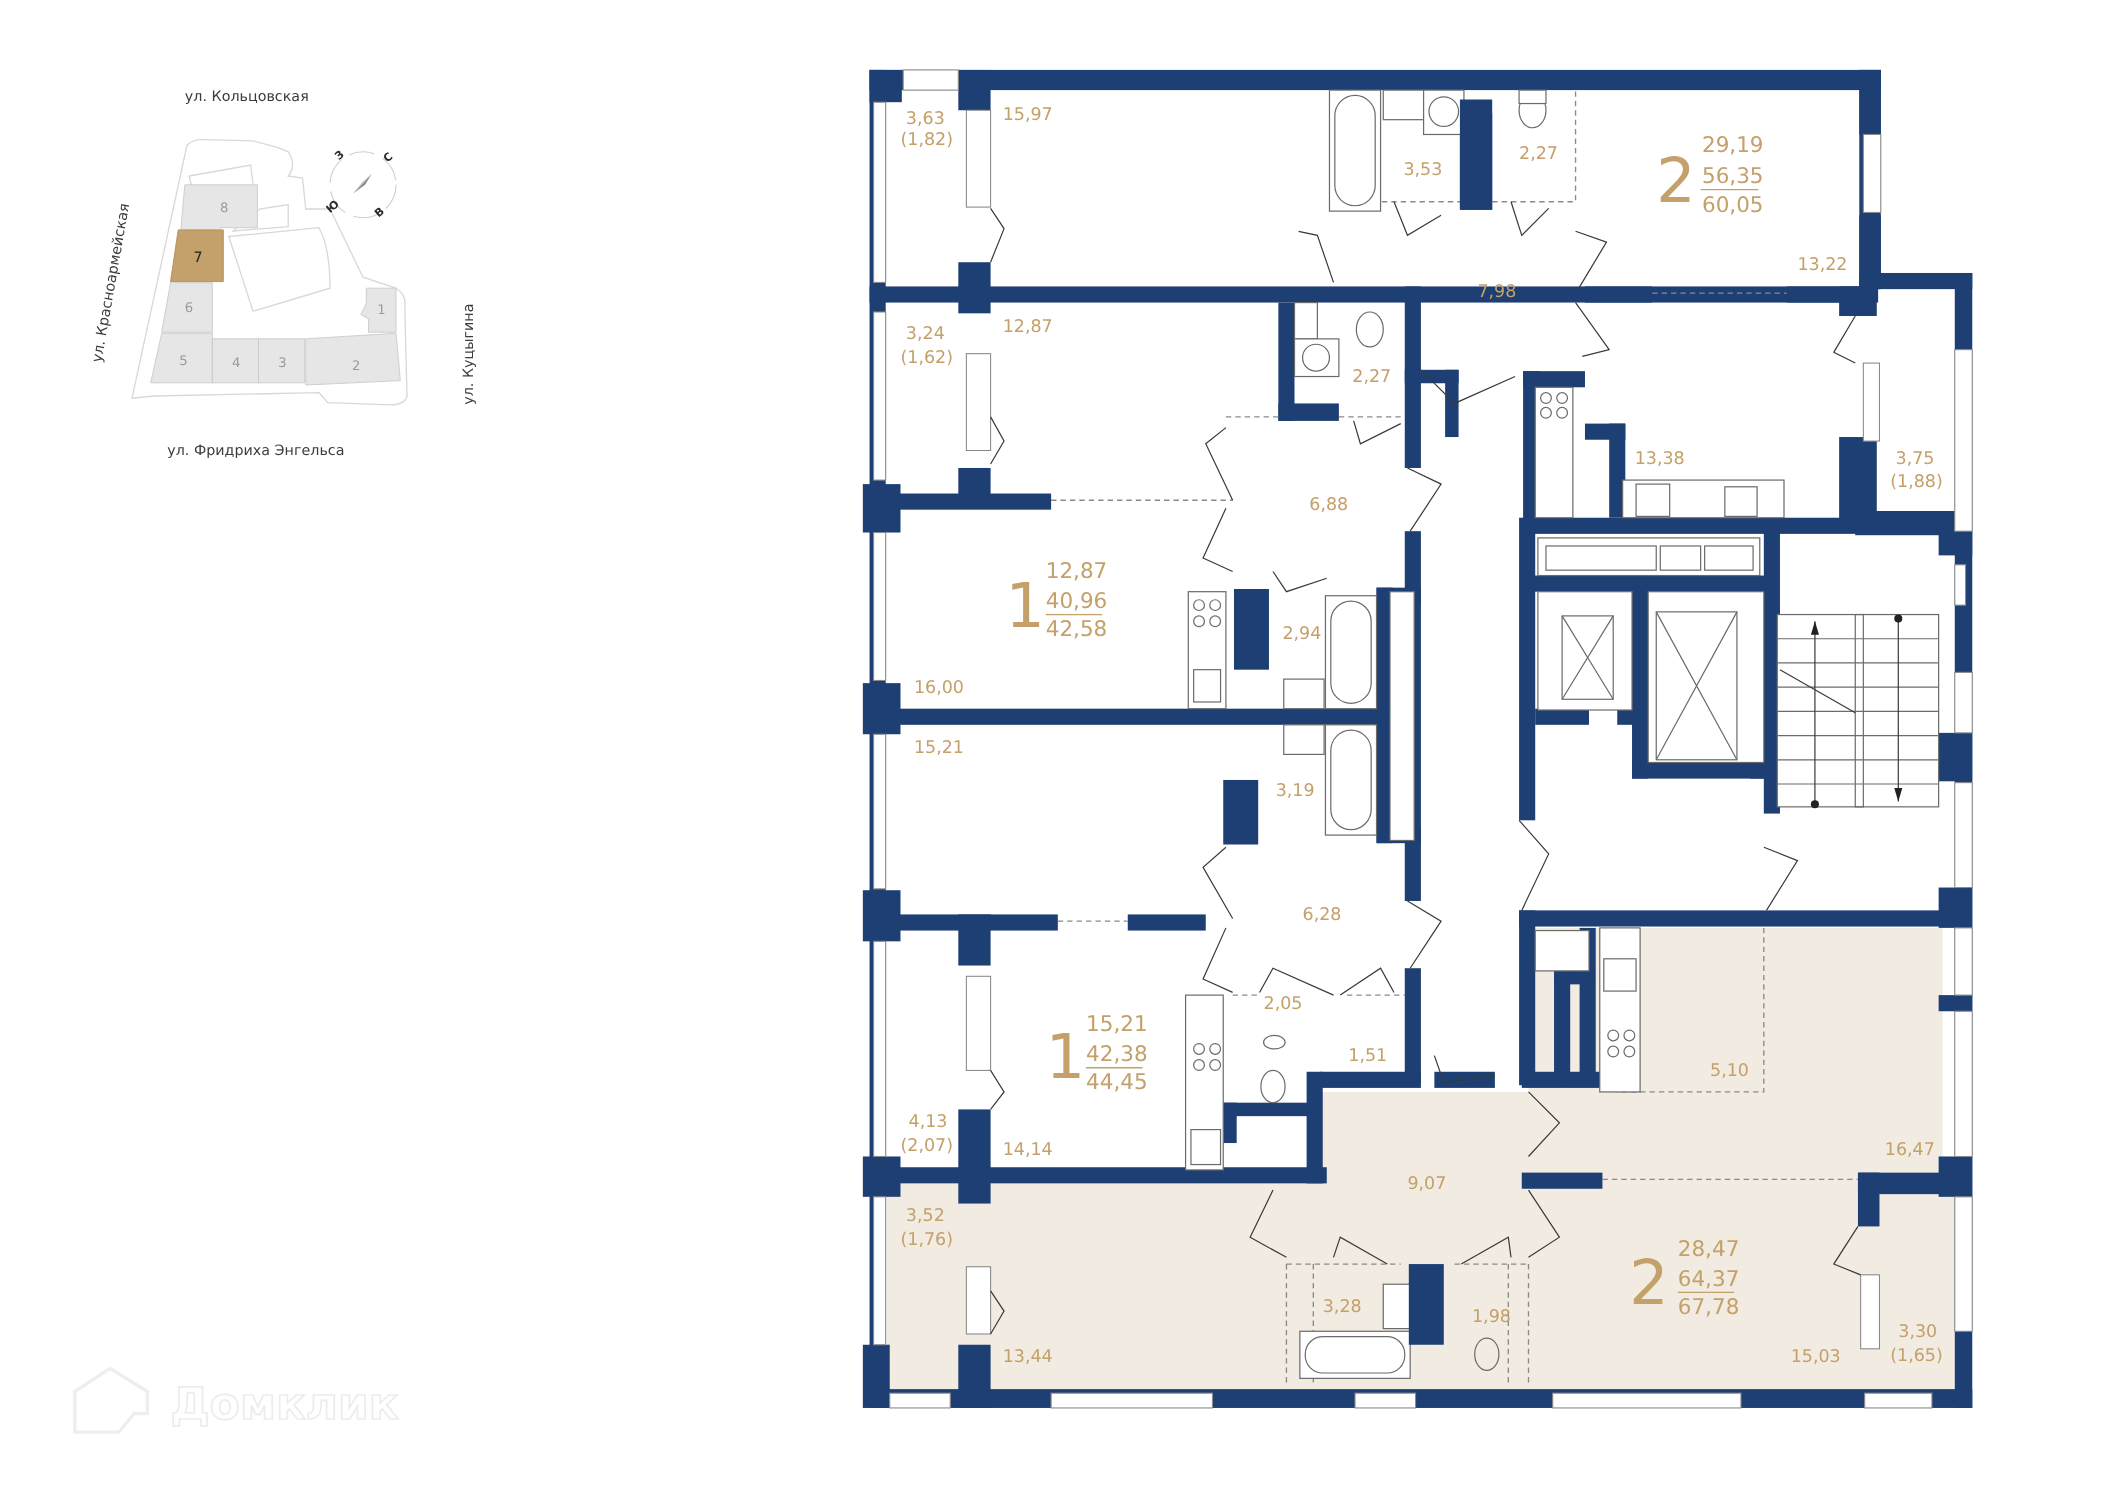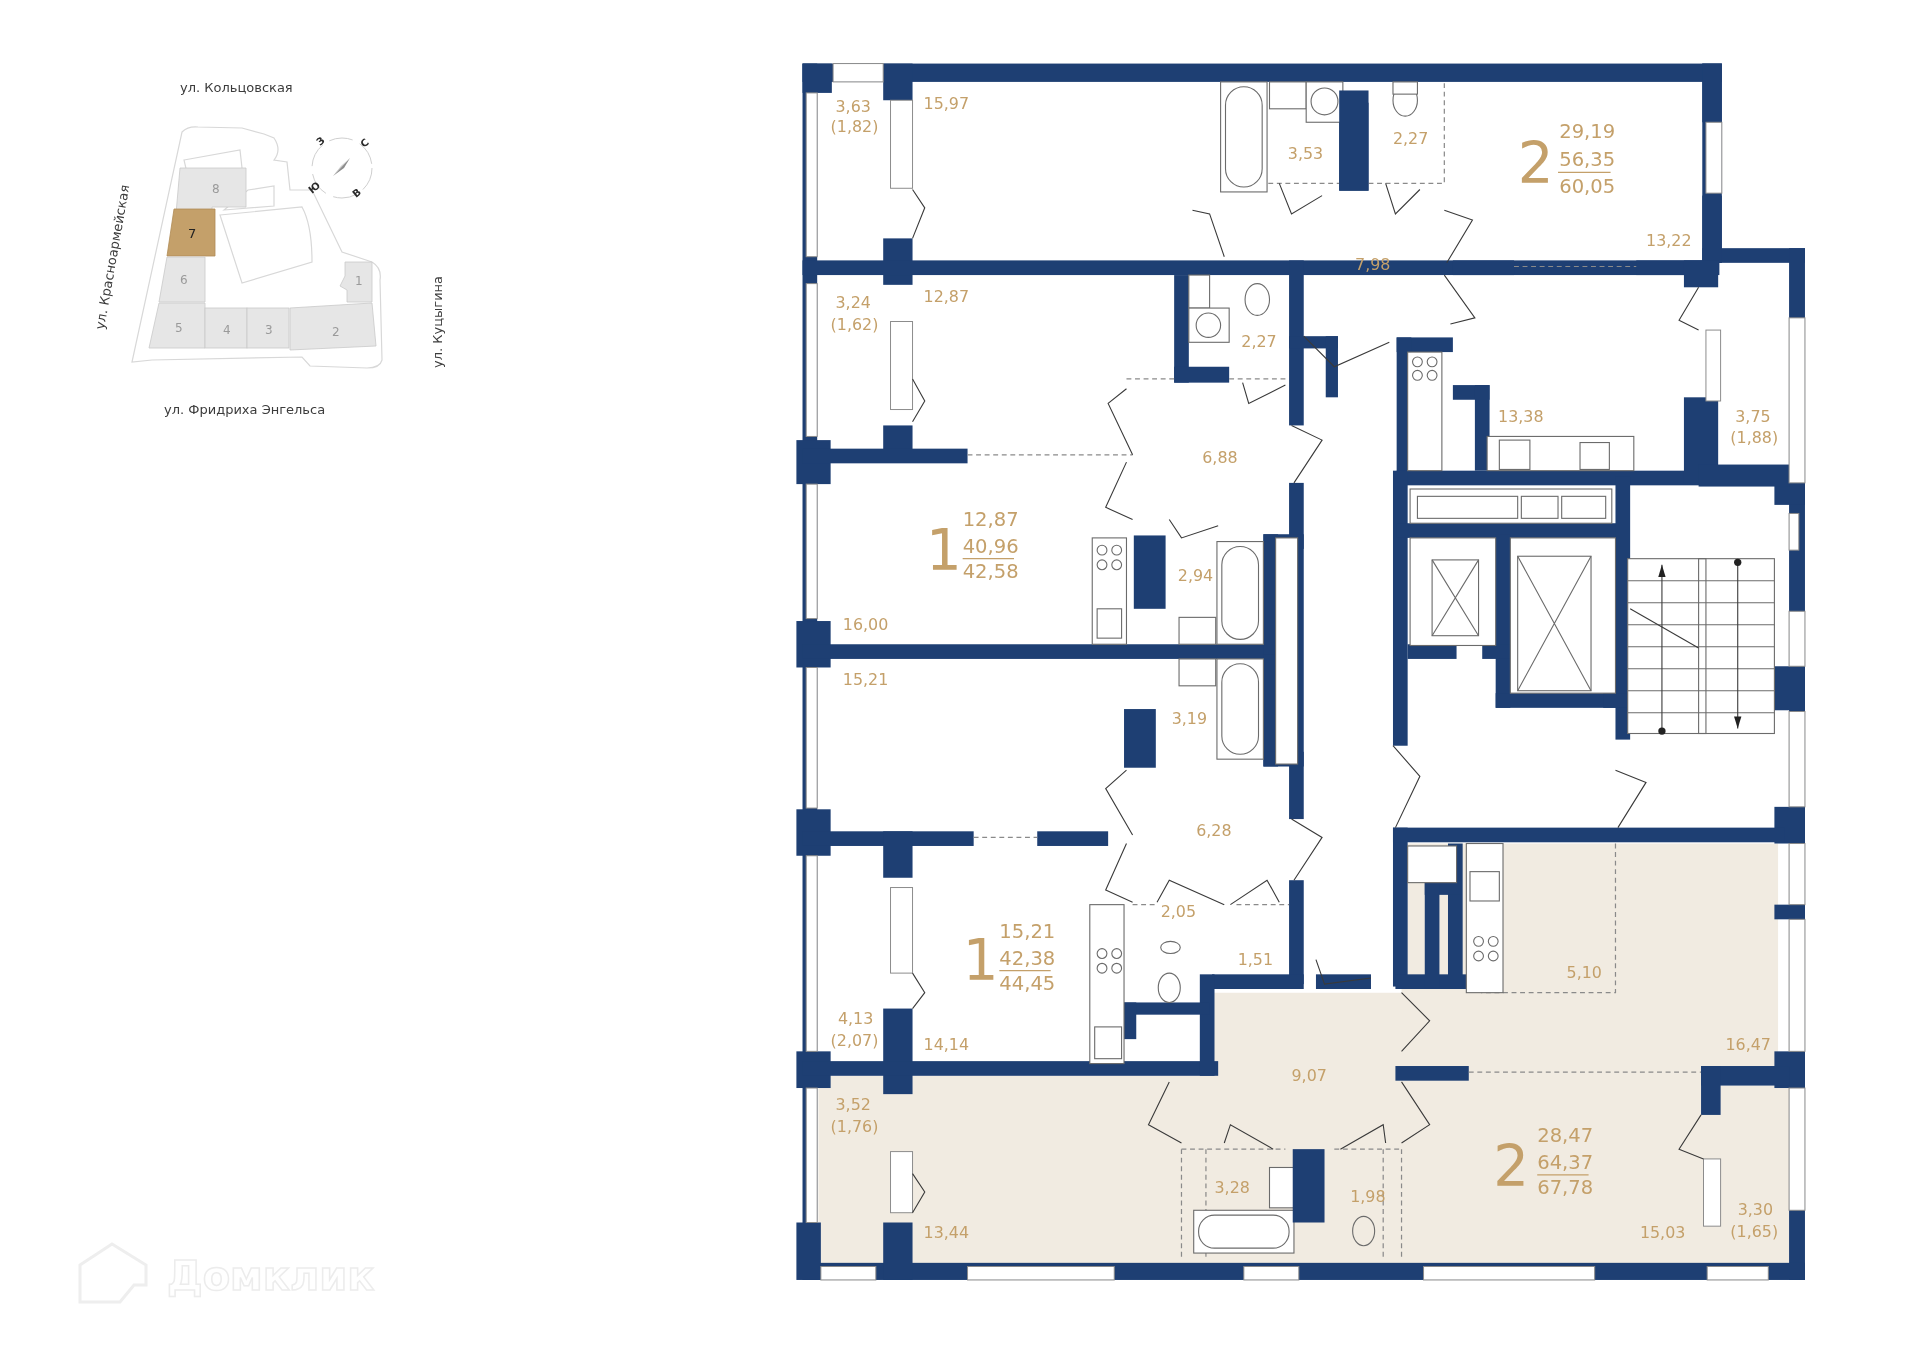--- a/index.html
+++ b/index.html
@@ -1,17 +1,17 @@
 <!DOCTYPE html>
 <html><head>
 <meta charset="utf-8">
 <style>
   html,body{margin:0;padding:0;background:#ffffff;}
   body{width:1920px;height:1358px;position:relative;overflow:hidden;font-family:"DejaVu Sans","Liberation Sans",sans-serif;}
-  #stage{position:absolute;left:12px;top:0;width:1536px;height:1358px;}
+  #stage{position:absolute;left:0;top:0;width:1536px;height:1358px;}
   svg text{font-family:"DejaVu Sans","Liberation Sans",sans-serif;}
   .wall{fill:#1e3f73;}
   .beige{fill:#f1ebe1;}
   .fix{fill:#ffffff;stroke:#6b6b6b;stroke-width:0.9;}
   .fixb{fill:none;stroke:#6b6b6b;stroke-width:0.9;}
   .dash{fill:none;stroke:#8a8a8a;stroke-width:1;stroke-dasharray:4 3;}
   .door{fill:none;stroke:#3a3a3a;stroke-width:0.9;}
   .win{fill:#ffffff;stroke:#8a8a8a;stroke-width:0.8;}
   .lbl{fill:#c4a06a;font-size:13px;}
   .big{fill:#c4a06a;font-size:46px;}

